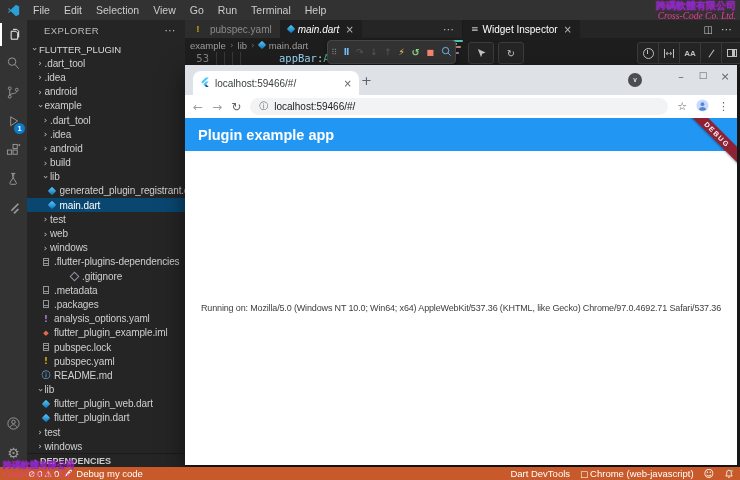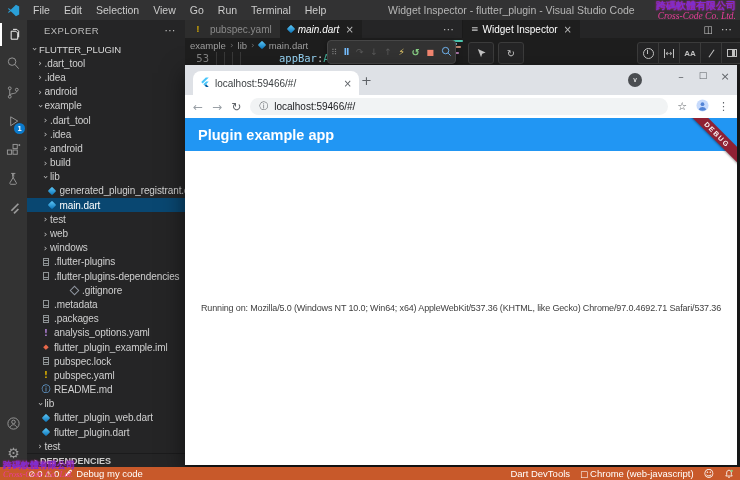--- a/index.html
+++ b/index.html
@@ -153,21 +153,20 @@
 
 <div class="stage">
 
   <div class="titlebar">
     <span class="vslogo">
       <svg width="13" height="13" viewBox="0 0 16 16">
           <path fill="#2a9fd8" d="M11 1 4.6 7 2.3 5.2 1 5.8 3.6 8 1 10.2l1.3.6L4.6 9 11 15l4-2V3z"></path>
         </svg>
     </span>
     <span id="menu-items"><span class="menu-item">File</span><span class="menu-item">Edit</span><span class="menu-item">Selection</span><span class="menu-item">View</span><span class="menu-item">Go</span><span class="menu-item">Run</span><span class="menu-item">Terminal</span><span class="menu-item">Help</span></span>
-    <span class="window-title">Widget Inspector - flutter_plugin - Visual Studio Code</span>
   </div>
 
   <div class="wm-top">
     <div class="wm1">跨碼軟體有限公司</div>
     <div class="wm2">Cross-Code Co. Ltd.</div>
   </div>
 
   <div class="activitybar">
     <div class="ab-icon active">
       <svg width="15" height="15" viewBox="0 0 16 16" fill="none" stroke="#fff">
@@ -288,26 +287,20 @@
           <span class="chev g">›</span>
           <span>test</span>
         </div>
         <div class="tree-row" style="padding-left: 14px;">
           <span class="chev g">›</span>
           <span>web</span>
         </div>
         <div class="tree-row" style="padding-left: 14px;">
           <span class="chev g">›</span>
           <span>windows</span>
-        </div>
-        <div class="tree-row" style="padding-left: 14px;">
-          <span class="ti">
-            <span class="sh-file"></span>
-          </span>
-          <span>.flutter-plugins</span>
         </div>
         <div class="tree-row" style="padding-left: 14px;">
           <span class="ti">
             <span class="sh-file"></span>
           </span>
           <span>.flutter-plugins-dependencies</span>
         </div>
         <div class="tree-row" style="padding-left: 14px; margin-left: 28px;">
           <span class="ti">
             <span class="sh-git"></span>

